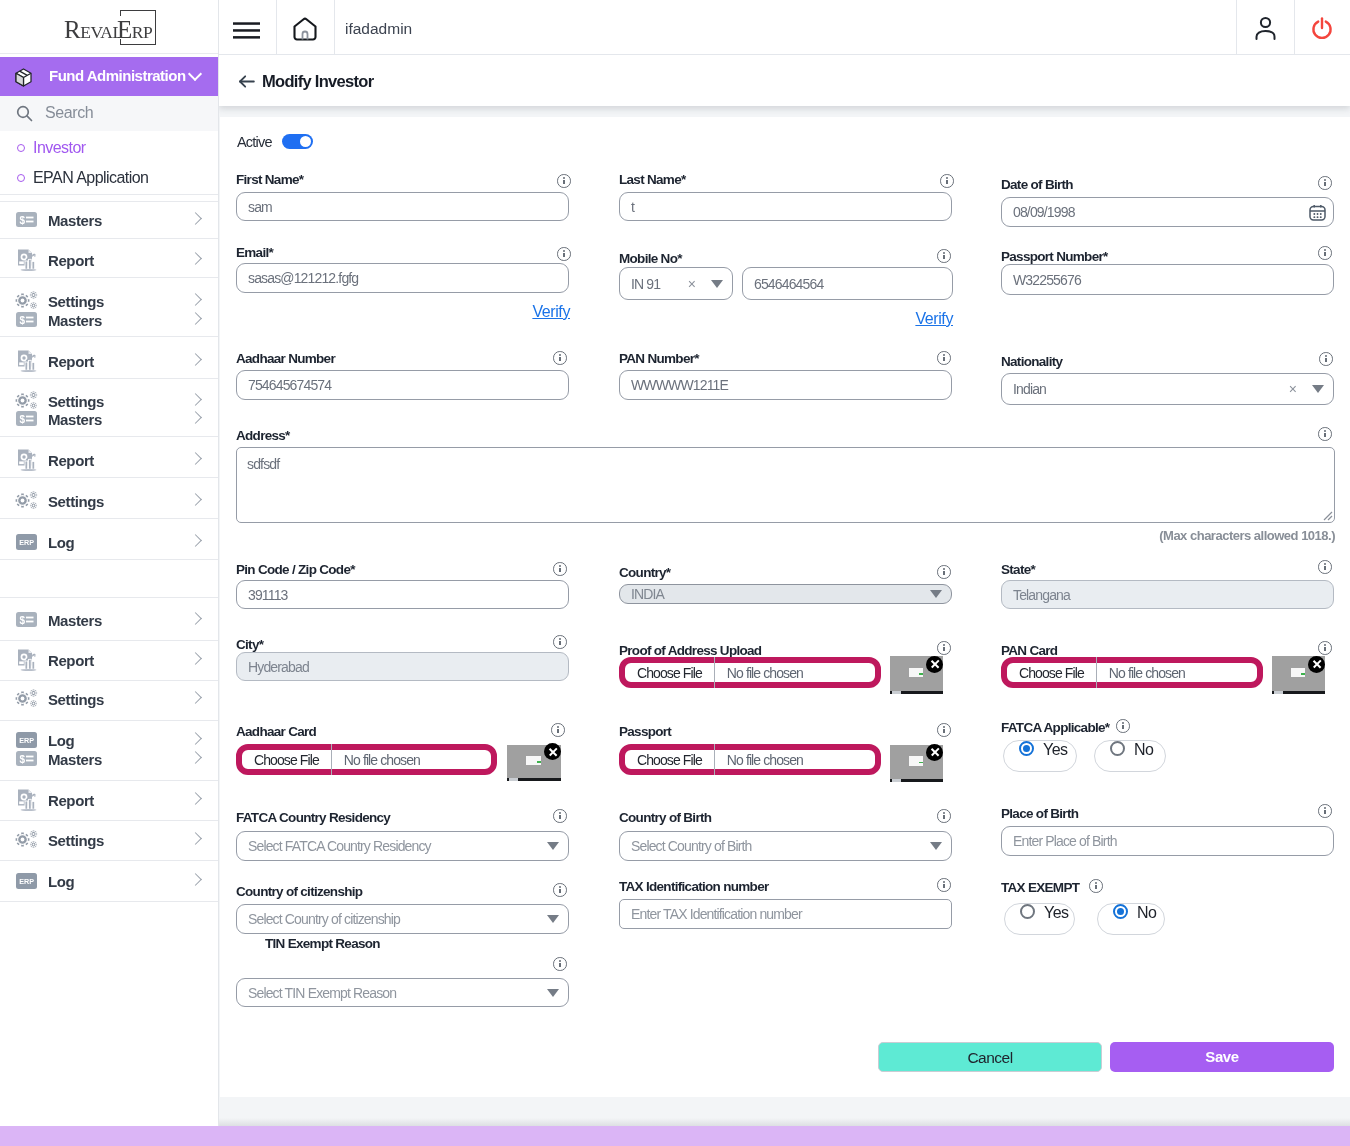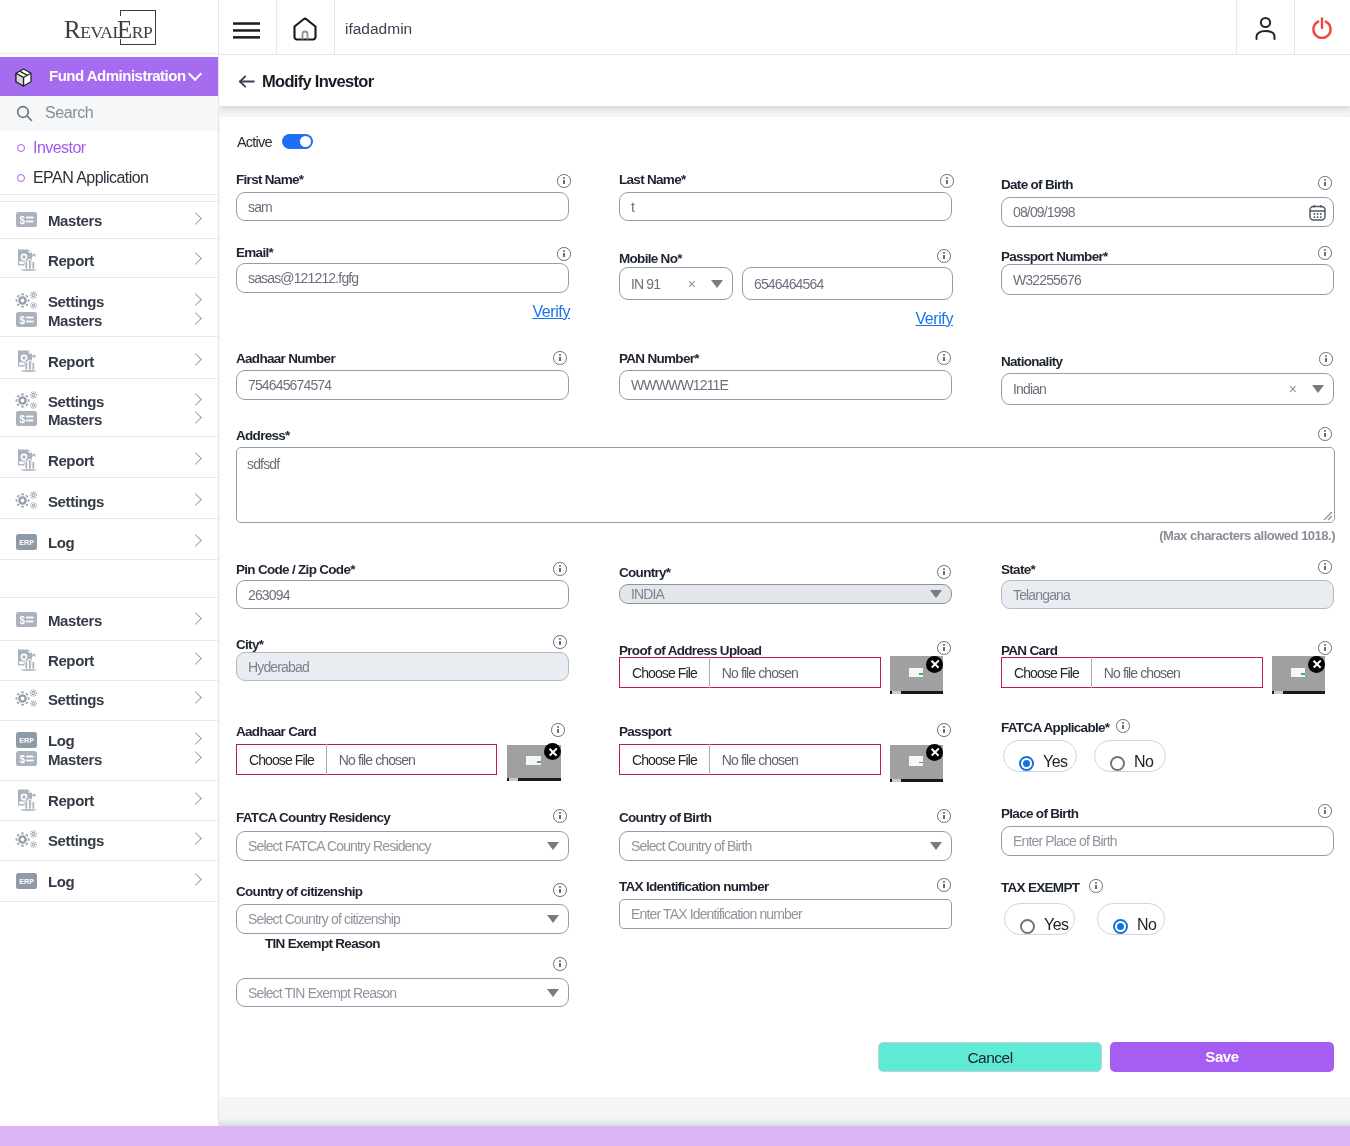--- a/index.html
+++ b/index.html
@@ -39,34 +39,34 @@
   .inp .iv { position:absolute; left:11px; top:50%; transform:translateY(-50%); white-space:nowrap; }
   .inp.dis { background:#e9edf1; border-color:#b4bac3; color:#7d848f; }
   .inp.dis2 { background:#e3e7eb; border-color:#8e949e; color:#7f8690; }
   .ph2 { color:#8f959e; }
   .tri { position:absolute; width:0; height:0; border-left:6.5px solid transparent; border-right:6.5px solid transparent; border-top:8px solid #757c86; top:50%; margin-top:-4px; }
   .xmk { position:absolute; top:50%; transform:translateY(-50%); color:#8b919b; font-size:14px; }
   .info { position:absolute; width:13.5px; height:13.5px; border:1.35px solid #686f78; border-radius:50%; font-size:0; z-index:3; }
   .info::before { content:""; position:absolute; left:50%; margin-left:-0.8px; top:4.6px; width:1.6px; height:4.6px; background:#686f78; }
   .info::after { content:""; position:absolute; left:50%; margin-left:-0.9px; top:2.1px; width:1.8px; height:1.8px; background:#686f78; border-radius:50%; }
   .verify { position:absolute; color:#1a73e8; font-size:16px; letter-spacing:-0.4px; text-decoration:underline; z-index:3; }
-  .file { position:absolute; border:1px solid #be185d; border-radius:0; background:#fff; height:31px; display:flex; align-items:center; z-index:3; }
+  .file { position:absolute; border:6px solid #be185d; border-radius:12px; background:#fff; height:31px; display:flex; align-items:center; z-index:3; }
   .file .cf { font-size:14px; letter-spacing:-0.9px; color:#23272f; padding:0 12px; white-space:nowrap; }
   .file .fd { width:1px; height:31px; background:#a9afb8; }
   .file .nf { font-size:14px; letter-spacing:-0.9px; color:#5f6672; padding:0 12px; white-space:nowrap; }
   .thumb { position:absolute; background:#a0a0a0; z-index:3; }
   .thumb .win { position:absolute; left:36%; top:31%; width:27%; height:25%; background:#f7f7f7; }
   .thumb .grn { position:absolute; left:55%; top:45%; width:8%; height:5%; background:#3db24d; }
   .thumb .bar { position:absolute; left:0; bottom:0; width:100%; height:8%; background:#17191c; }
   .thumb .st { position:absolute; left:4%; bottom:0; width:16%; height:8%; background:#c9cdd2; }
   .xbadge { position:absolute; width:17px; height:17px; background:#000; border-radius:50%; font-size:0; z-index:4; }
   .xbadge::before,.xbadge::after { content:""; position:absolute; left:50%; top:50%; width:9.5px; height:1.7px; background:#fff; }
   .xbadge::before { transform:translate(-50%,-50%) rotate(45deg); }
   .xbadge::after { transform:translate(-50%,-50%) rotate(-45deg); }
-  .pill { position:absolute; height:32px; border:1px solid #d2d6dc; border-radius:17px; background:#fff; display:flex; align-items:flex-end; z-index:3; }
+  .pill { position:absolute; height:32px; border:1px solid #d2d6dc; border-radius:17px; background:#fff; display:flex; align-items:flex-start; z-index:3; }
   .pill .rtxt { font-size:16px; letter-spacing:-0.5px; color:#20242c; margin-left:9px; margin-right:17px; }
   .radio { flex:0 0 15px; width:15px; height:15px; border-radius:50%; margin-left:15px; }
   .radio.on { border:2px solid #1472d8; position:relative; }
   .radio.on::after { content:""; position:absolute; left:2px; top:2px; width:7px; height:7px; background:#1472d8; border-radius:50%; }
   .radio.off { border:2px solid #6f767f; }
   .btn { position:absolute; height:30px; border-radius:5px; text-align:center; z-index:3; }
 </style>
 </head>
 <body>
 <div id="app">
@@ -501,21 +501,21 @@
     <div class="inp" style="left:236px;top:447px;width:1099px;height:76px;border-radius:5px;">
         <span style="position:absolute;left:10px;top:8px;">sdfsdf</span>
         <svg style="position:absolute;right:1px;bottom:1px;" width="10" height="10" viewBox="0 0 10 10" stroke="#8a909a" stroke-width="1.2">
           <path d="M9 1 L1 9 M9 5 L5 9"></path>
         </svg>
       </div>
     <div style="position:absolute;left:1035px;top:528px;width:300px;text-align:right;font-size:13px;letter-spacing:-0.5px;font-weight:700;color:#888e97;z-index:3;">(Max characters allowed 1018.)</div>
     <div class="lbl" style="left:236px;top:562px;">Pin Code / Zip Code*</div>
     <div class="info" style="left:553px;top:562px;">i</div>
     <div class="inp " style="left:236px;top:580px;width:333px;height:29px;border-radius:9px;">
-        <span class="iv">263094</span>
+        <span class="iv">391113</span>
       </div>
     <div class="lbl" style="left:619px;top:565px;">Country*</div>
     <div class="info" style="left:937px;top:565px;">i</div>
     <div class="inp dis2" style="left:619px;top:584px;width:333px;height:20px;">
         <span class="iv">INDIA</span>
         <div class="tri" style="right:9px;"></div>
       </div>
     <div class="lbl" style="left:1001px;top:562px;">State*</div>
     <div class="info" style="left:1318px;top:560px;">i</div>
     <div class="inp dis" style="left:1001px;top:580px;width:333px;height:29px;border-radius:9px;">

